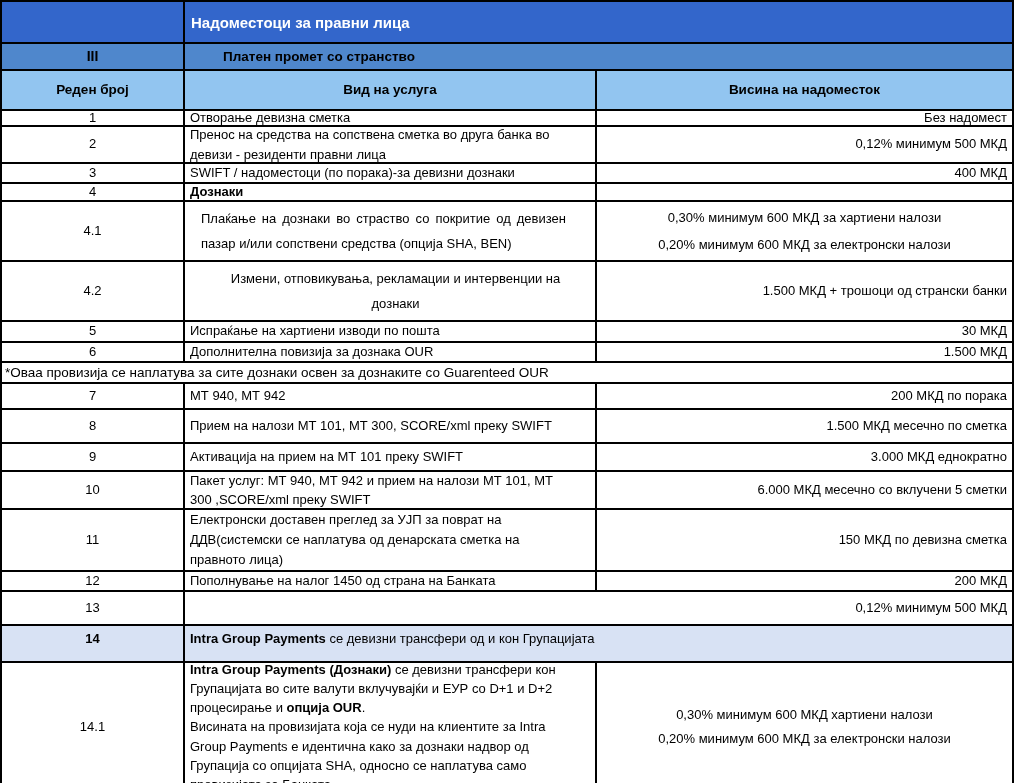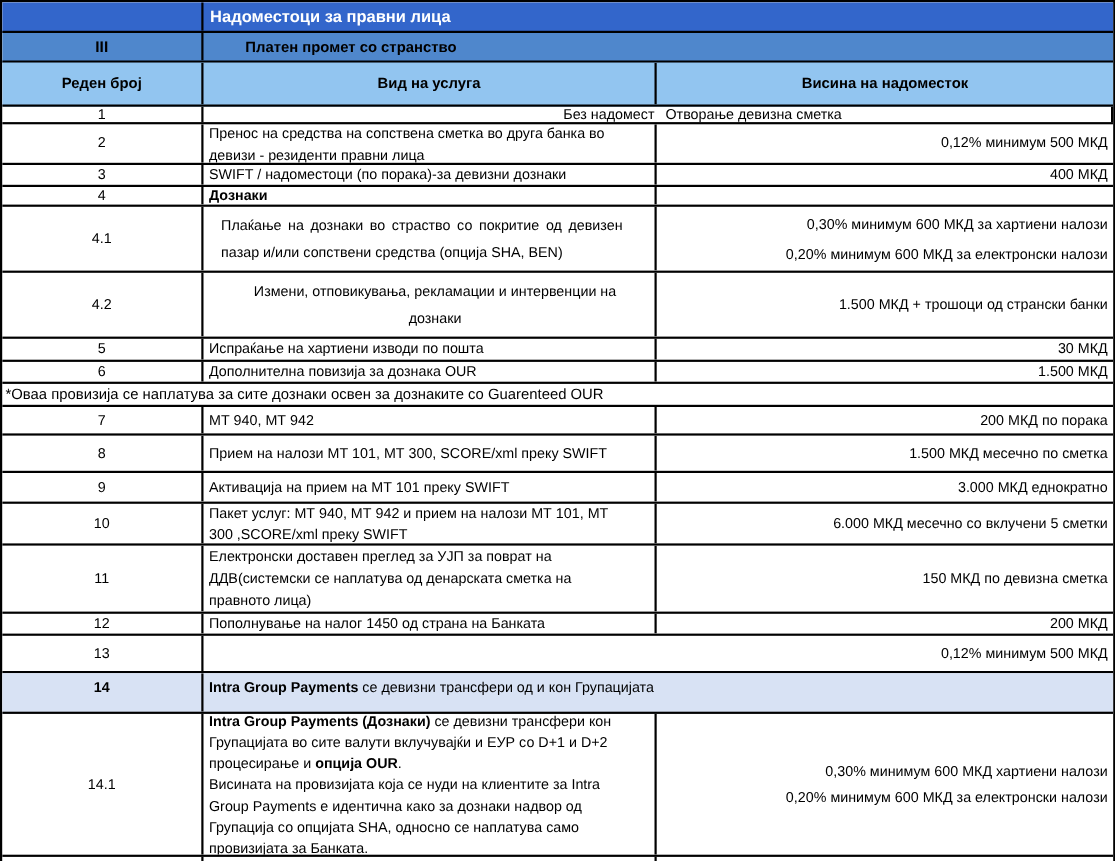--- a/index.html
+++ b/index.html
@@ -28,56 +28,56 @@
   .section-row { background: #4f87cc; }
   .section-row .c1 { color: #000000; font-weight: bold; font-size: 14px; }
   .section-row .c2m { flex: 1; display: flex; align-items: center; padding: 1px 6px; font-weight: bold; font-size: 13.5px; color: #000; margin-left: 32px; }
   .header-row { background: #92c5f0; font-weight: bold; font-size: 13.5px; }
   .header-row .c2, .header-row .c3 { justify-content: center; text-align: center; }
   .note-row .notecell { flex: 1; display: flex; align-items: center; padding: 1px 3px; font-size: 13.5px; }
   .hl { background: #d8e2f4; }
   .center2 { justify-content: center; text-align: center; }
   .justify2 span { text-align: justify; }
   .col { flex-direction: column; justify-content: center; }
-  .col.right { align-items: flex-end; }
+  .col.right { align-items: center; }
   .lh19 { line-height: 1.47; }
   .lh20 { line-height: 1.55; }
   .lh25 { line-height: 1.95; padding-left: 16px; }
   .lh27 { line-height: 2.08; }
   .top { align-items: flex-start; padding-top: 5px; }
   .w365 { max-width: 365px; }
   .w380 { max-width: 382px; }
   .gap8 { row-gap: 7px; }
   .feeblock { display: block; }
 </style>
 </head>
 <body>
 
 <div class="tbl">
 
-  <div class="row title-row" style="height:28px">
+  <div class="row title-row" style="height:42px">
     <div class="c c1"></div>
     <div class="c2m">Надоместоци за правни лица</div>
   </div>
 
   <div class="row section-row" style="height:27px">
     <div class="c c1">III</div>
     <div class="c2m">Платен промет со странство</div>
   </div>
 
   <div class="row header-row" style="height:40px">
     <div class="c c1">Реден број</div>
     <div class="c c2">Вид на услуга</div>
     <div class="c c3">Висина на надоместок</div>
   </div>
 
   <div class="row" style="height:16px">
     <div class="c c1">1</div>
+    <div class="c c2">Отворање девизна сметка</div>
     <div class="c c3">Без надомест</div>
-    <div class="c c2">Отворање девизна сметка</div>
   </div>
 
   <div class="row" style="height:37px">
     <div class="c c1">2</div>
     <div class="c c2 lh19">
         <span class="w380">Пренос на средства на сопствена сметка во друга банка во девизи - резиденти правни лица</span>
       </div>
     <div class="c c3">0,12% минимум 500 МКД</div>
   </div>
 

